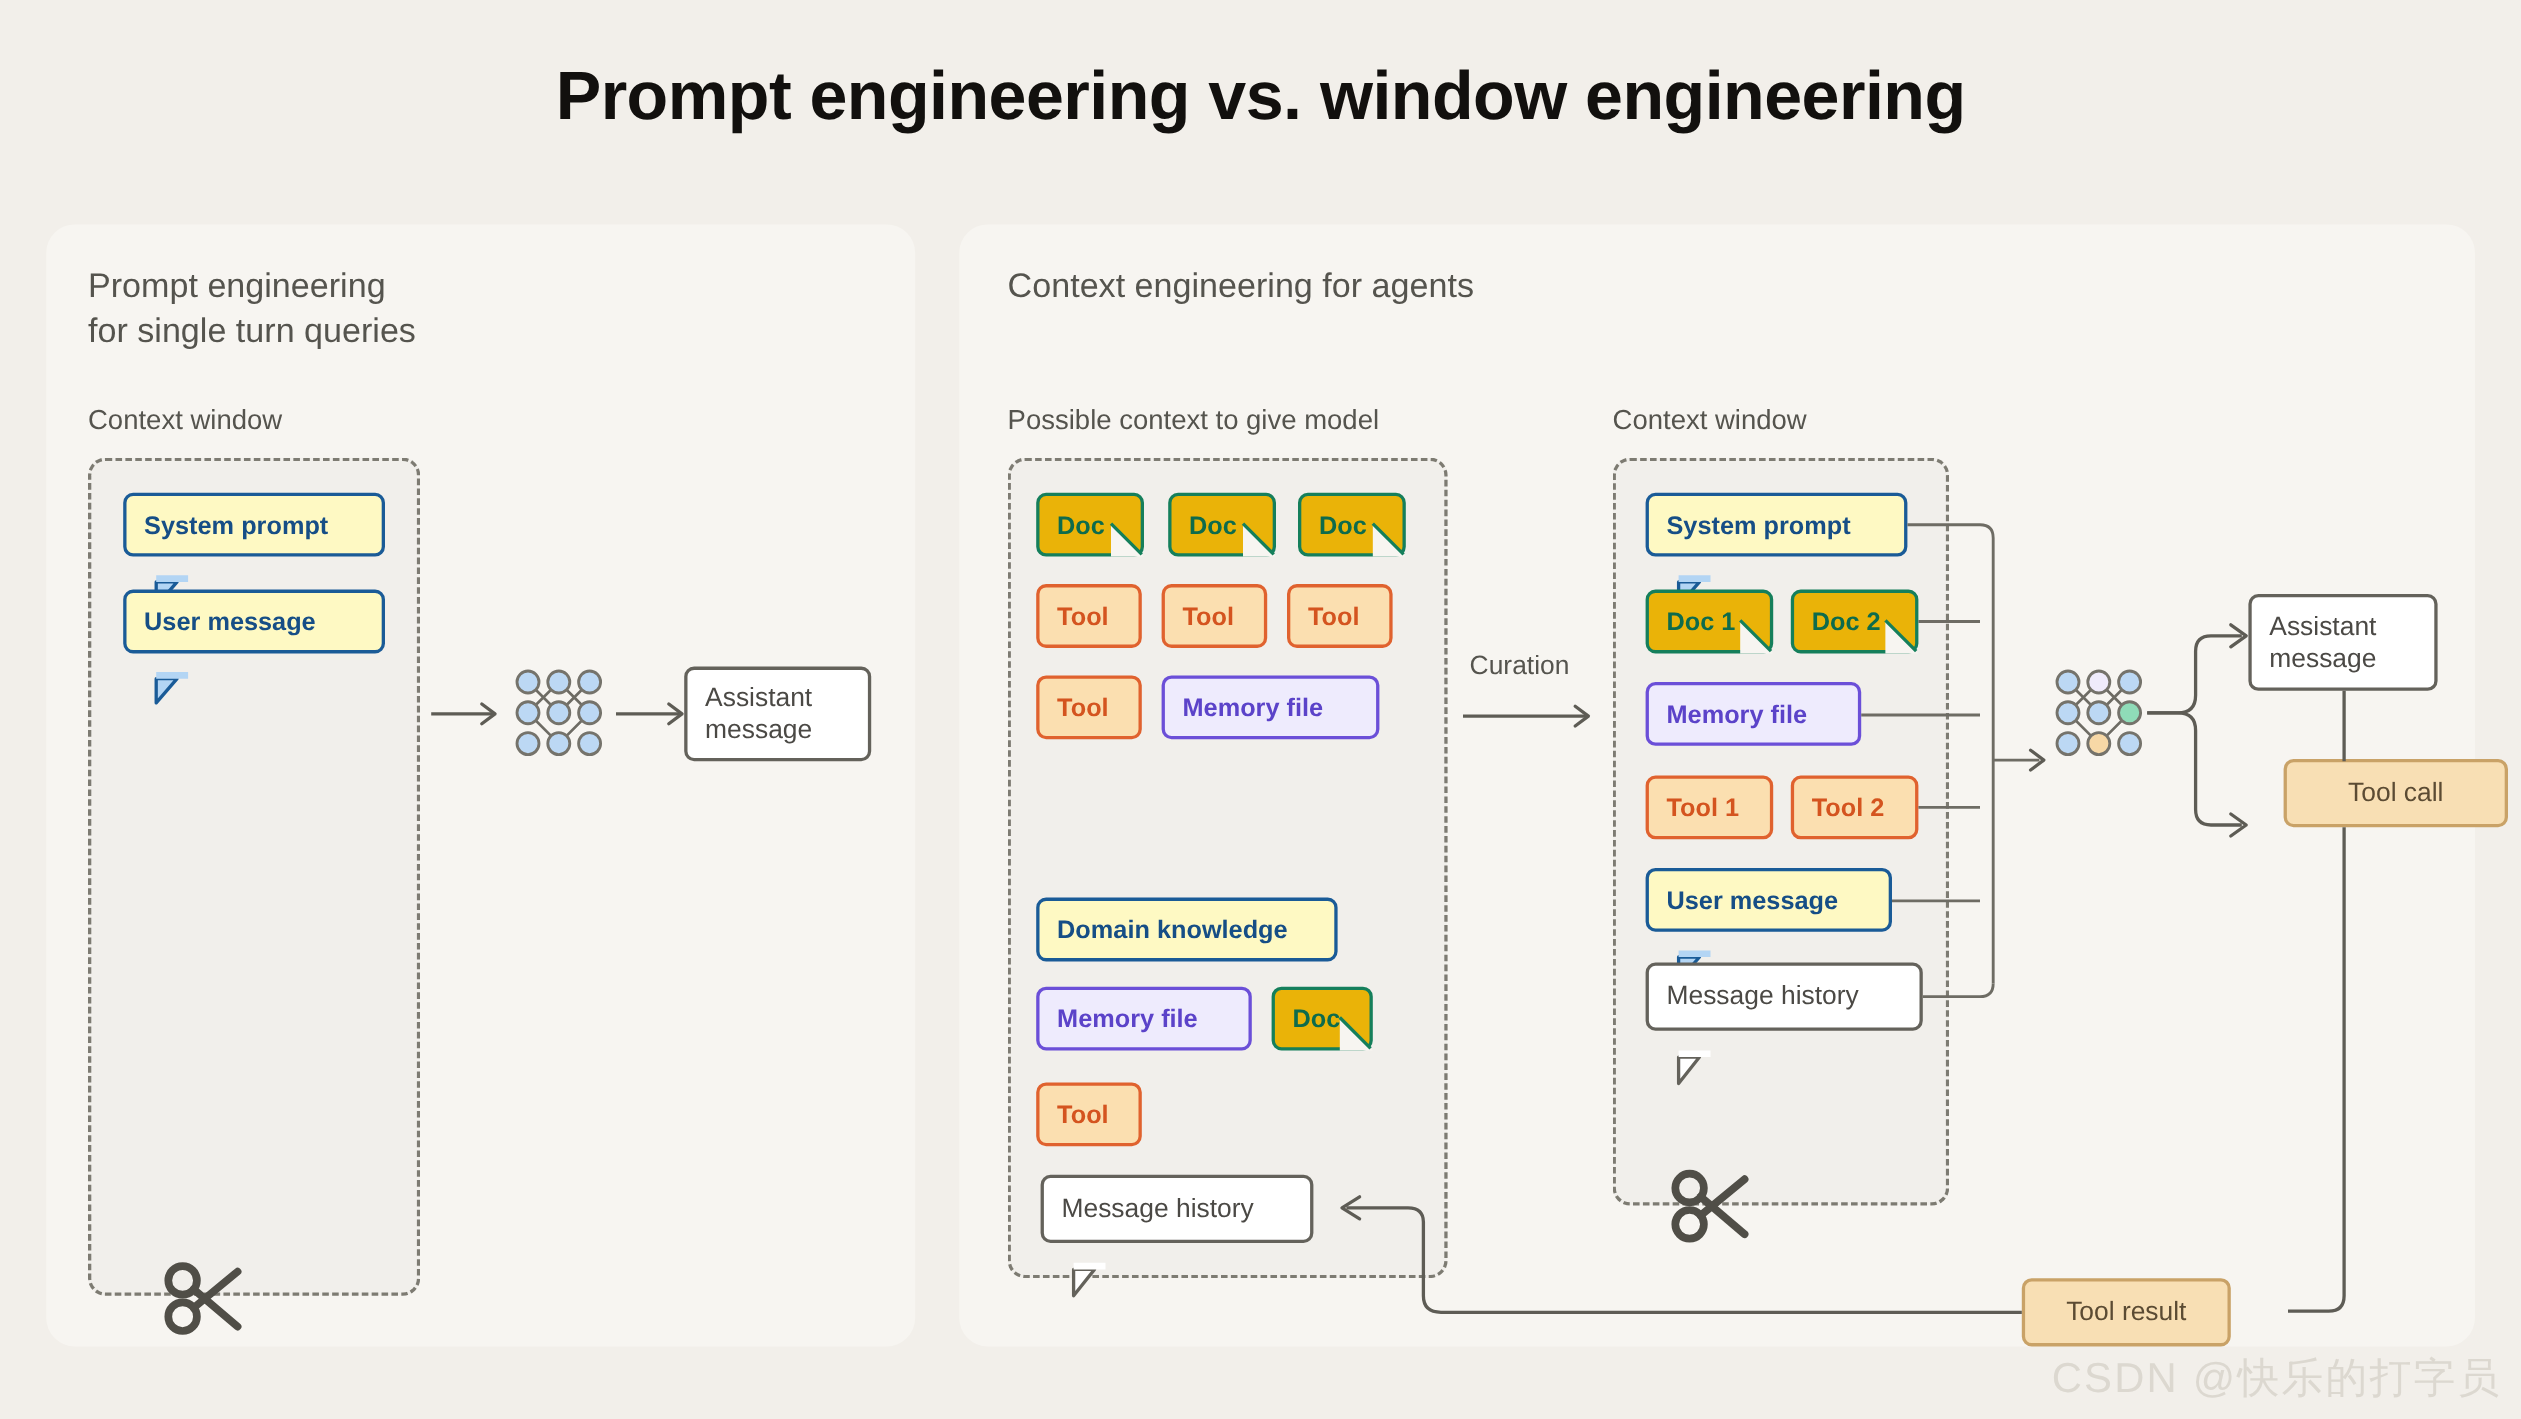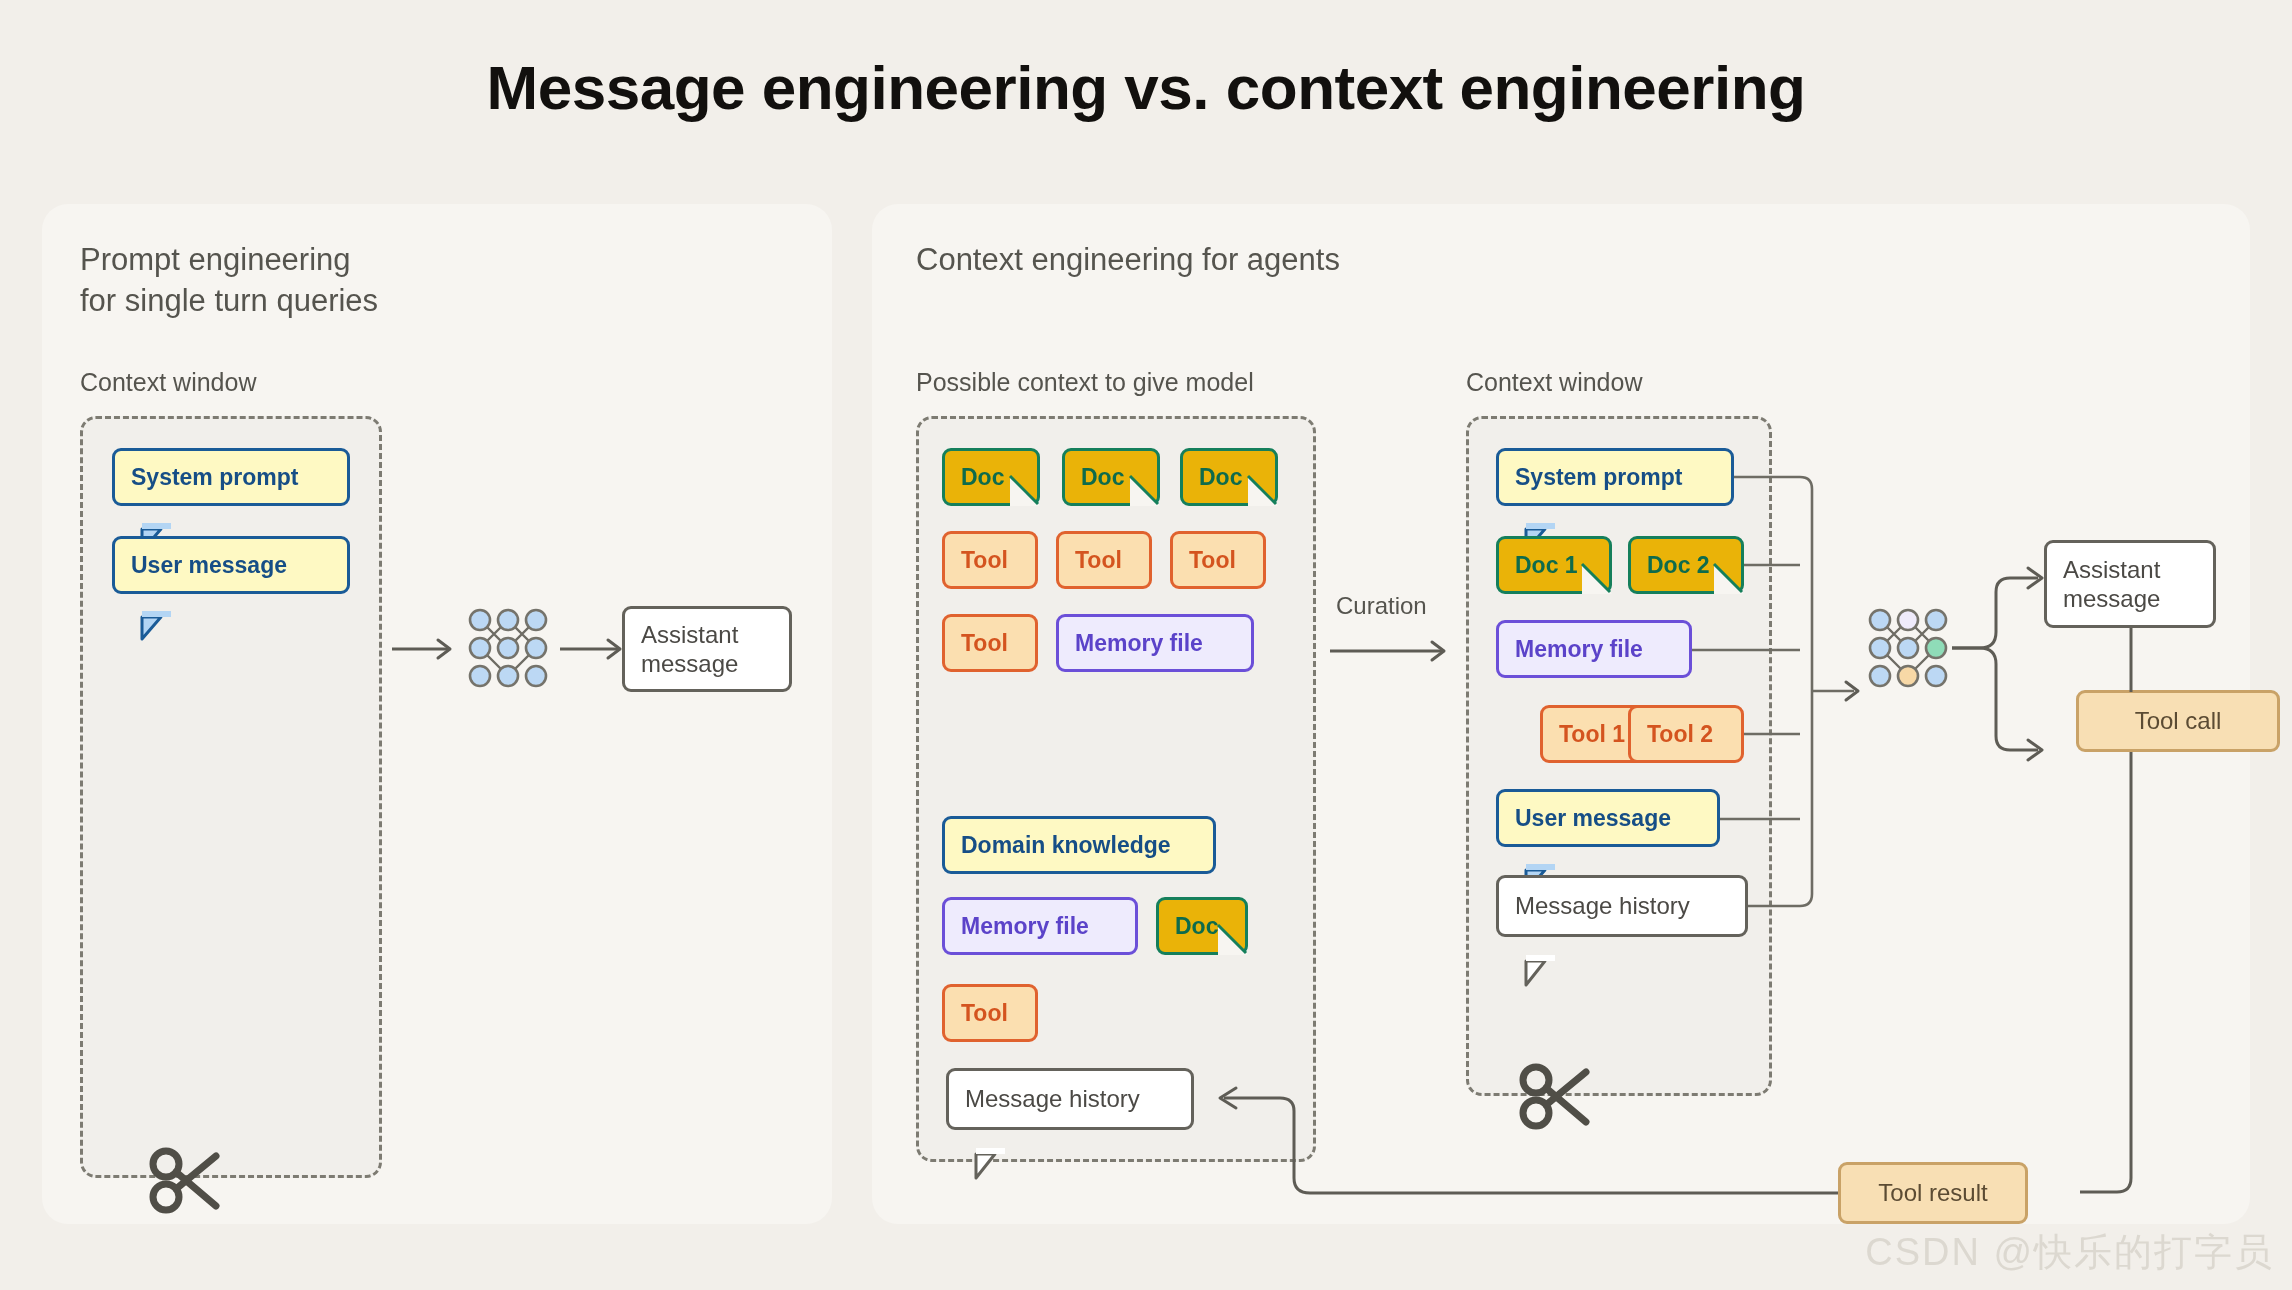--- a/index.html
+++ b/index.html
@@ -98,21 +98,21 @@
     position: absolute; right: 18px; bottom: 12px;
     font-size: 38px; color: #DCD8D0; letter-spacing: 2px;
     white-space: nowrap;
   }
 </style>
 </head>
 <body>
 
 <div id="stage">
 
-  <div class="page-title">Message engineering vs. context engineering</div>
+  <div class="page-title">Prompt engineering vs. window engineering</div>
 
   <div class="panel" id="panel-left"></div>
 
   <div class="panel-heading" style="left:80px; top:240px; width:520px;">Prompt engineering
 for single turn queries</div>
 
   <div class="col-label" style="left:80px; top:368px;">Context window</div>
 
   <div class="ctx-window" style="left:80px; top:416px; width:302px; height:762px;"></div>
 
@@ -308,21 +308,21 @@
         <path d="M0 0 L30 30 L0 30 Z" fill="#F7F5F1"></path>
         <path d="M0 0 L28 28" fill="none" stroke="#157F5B" stroke-width="3"></path>
       </svg>
     </span>
   </div>
 
   <div class="chip purple" style="left:1496px; top:620px; width:196px; height:58px;">
     <span>Memory file</span>
   </div>
 
-  <div class="chip orange" style="left:1496px; top:705px; width:116px; height:58px;margin-left:44px;">
+  <div class="chip orange" style="left:1496px; top:705px; width:116px; height:58px;">
     <span>Tool 1</span>
   </div>
   <div class="chip orange" style="left:1628px; top:705px; width:116px; height:58px;">
     <span>Tool 2</span>
   </div>
 
   <div class="chip blue" style="left:1496px; top:789px; width:224px; height:58px;">
     <span>User message</span>
     <span class="tail">
       <svg width="34" height="24" viewBox="0 0 34 24">

